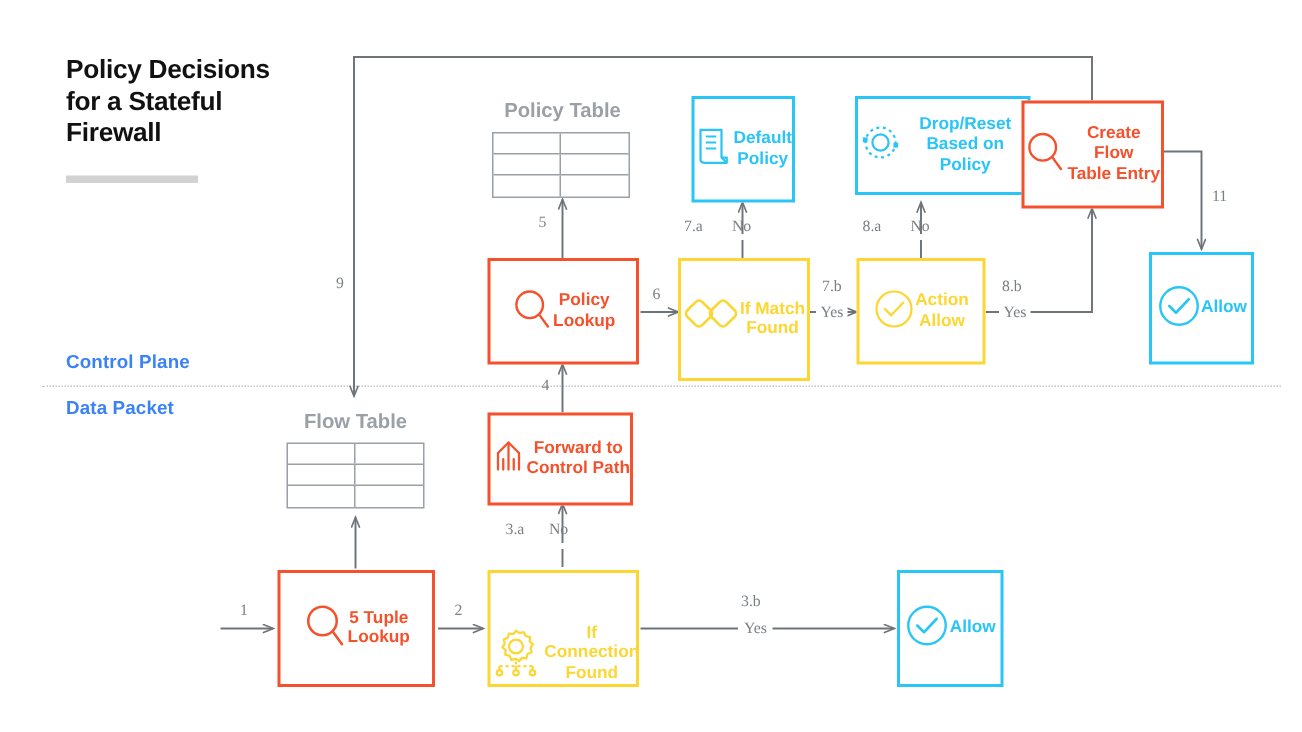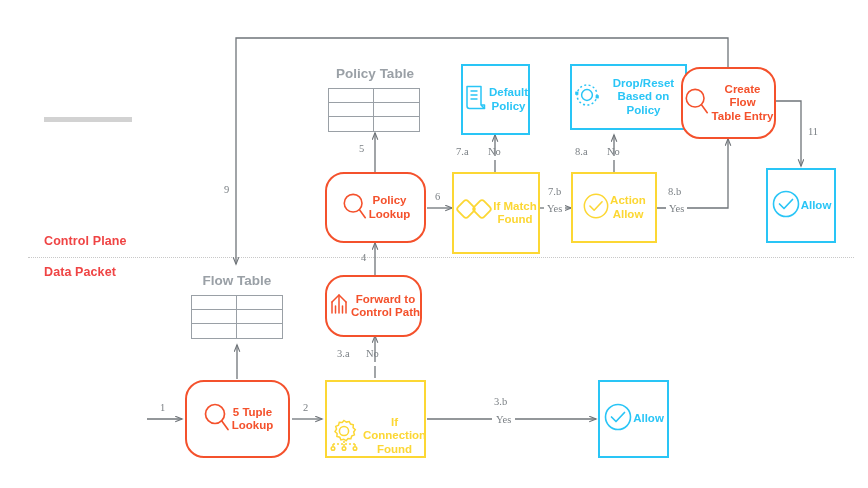--- a/index.html
+++ b/index.html
@@ -7,36 +7,36 @@
        font-family:"Liberation Sans","DejaVu Sans",sans-serif;}
   #stage{position:absolute;left:0;top:0;width:868px;height:488px;}
   .abs{position:absolute;}
 
   
   #title{left:44px;top:36px;width:230px;font-size:17.5px;font-weight:bold;
          line-height:21px;color:#111111;letter-spacing:-0.2px;white-space:pre-line;}
   #title-rule{left:44px;top:117px;width:88px;height:5px;background:#d2d2d2;}
 
   
-  .plane-label{font-size:12.5px;font-weight:bold;color:#ef4444;letter-spacing:0.1px;text-align:center;}
+  .plane-label{font-size:12.5px;font-weight:bold;color:#3b82f6;letter-spacing:0.1px;text-align:center;}
   #plane-control{left:44px;top:234px;}
   #plane-data{left:44px;top:265px;}
   #plane-divider{left:28px;top:257px;width:826px;height:0;
                  border-top:1px dotted #c8c8c8;}
 
   
   .node{box-sizing:border-box;border:2px solid #999;background:#fff;
         display:flex;flex-direction:row;align-items:center;
         justify-content:center;text-align:center;}
   .node .lbl{font-size:11.5px;font-weight:bold;line-height:13.5px;
              white-space:pre-line;}
   .node .ico{display:block;line-height:0;margin-bottom:4px;}
 
   .c-cyan{border-color:#29c5f6;}  .c-cyan .lbl{color:#29c5f6;}
-  .c-red {border-color:#f4512c;border-radius:19px;}  .c-red  .lbl{color:#f4512c;}
+  .c-red {border-color:#f4512c;}  .c-red  .lbl{color:#f4512c;}
   .c-yel {border-color:#fcd734;}  .c-yel  .lbl{color:#fcd734;}
 
   
   .tbl-title{font-size:13.5px;font-weight:bold;color:#9aa0a6;text-align:center;}
   .tbl-grid{border:1px solid #9aa0a6;box-sizing:border-box;background:#fff;}
   .tbl-grid .row{box-sizing:border-box;border-bottom:1px solid #9aa0a6;
                  display:flex;height:33.33%;}
   .tbl-grid .row:last-child{border-bottom:none;}
   .tbl-grid .cell{box-sizing:border-box;border-right:1px solid #9aa0a6;width:50%;}
   .tbl-grid .cell:last-child{border-right:none;}
@@ -44,20 +44,23 @@
   
   .elabel{font-size:10.5px;color:#7b8085;white-space:nowrap;font-family:Liberation Serif, serif;}
   svg.edges{position:absolute;left:0;top:0;width:868px;height:488px;
             pointer-events:none;overflow:visible;}
 </style>
 </head>
 <body>
 
 <div id="stage">
 
+  <div class="abs" id="title">Policy Decisions
+for a Stateful
+Firewall</div>
   <div class="abs" id="title-rule"></div>
 
   <div class="abs plane-label" id="plane-control">Control Plane</div>
   <div class="abs plane-label" id="plane-data">Data Packet</div>
   <div class="abs" id="plane-divider"></div>
 
   <svg class="edges" viewBox="0 0 868 488">
     <defs>
       <marker id="ah" markerWidth="9" markerHeight="9" refX="7.4" refY="3.2" orient="auto" markerUnits="userSpaceOnUse">
         <path d="M0.6,0.4 L7.6,3.2 L0.6,6.0" fill="none" stroke="#6f7479" stroke-width="1.1"></path>

